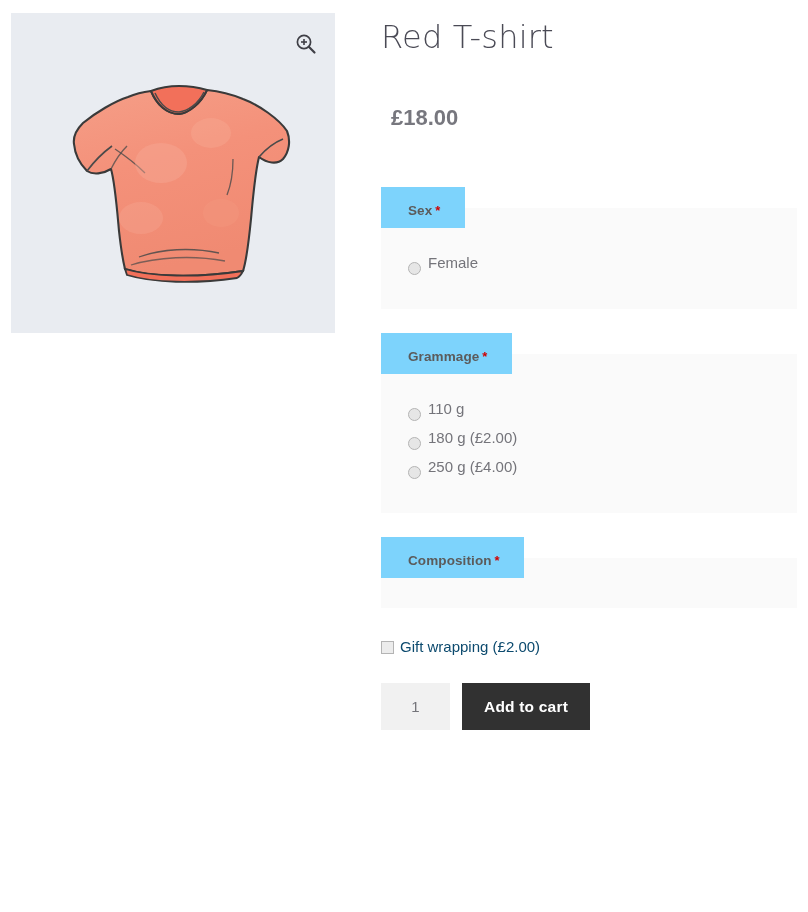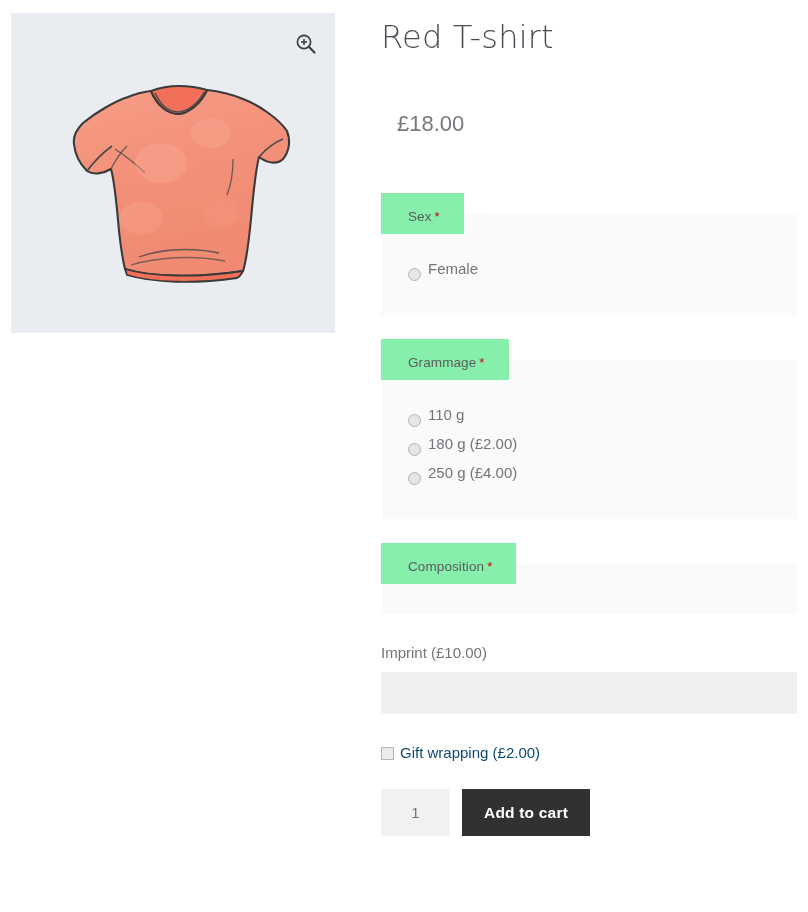--- a/index.html
+++ b/index.html
@@ -54,46 +54,46 @@
     padding: 14px 0 0 0;
     font-size: 32px;
     line-height: 46px;
     font-weight: 300;
     letter-spacing: 0.2px;
     color: #4a4a55;
     font-family: "DejaVu Sans", sans-serif;
     font-stretch: condensed;
   }
   #product-price {
-    margin: 16px;
+    margin: 10px;
     padding: 35px 0 0 0;
     font-size: 22px;
     line-height: 26px;
     color: #77777e;
-    font-weight: 400;
+    font-weight: 700;
   }
 
   #product-form {
     margin-top: 56px;
   }
 
   fieldset.option-group {
     border: 0;
     margin: 0 0 24px 0;
     padding: 0 0 30px 0;
     background: #fafafa;
     position: relative;
   }
   fieldset.option-group > legend {
     display: block;
     margin: 0;
     padding: 16px 24px 10px 27px;
-    background: #86efac;
+    background: #7dd3fc;
     font-size: 13.5px;
-    font-weight: normal;
+    font-weight: bold;
     color: #5b5b5b;
     letter-spacing: 0.1px;
   }
   legend .req-star {
     color: #d00000;
     font-size: 13px;
     padding-left: 3px;
   }
   .option-list {
     margin: 0;
@@ -297,24 +297,20 @@
               <span class="radio-mark"></span>
               <span class="option-label">250 g (£4.00)</span>
             </li>
           </ul>
         </fieldset>
         <fieldset class="option-group">
           <legend><span>Composition</span><span class="req-star">*</span></legend>
         </fieldset>
       </div>
 
-    <div id="imprint-block">
-      <label id="imprint-label">Imprint (£10.00)</label>
-      <input id="imprint-input" type="text" value="" style="">
-    </div>
 
     <div id="giftwrap-row">
       <span class="check-mark"></span>
       <span id="giftwrap-label">Gift wrapping (£2.00)</span>
     </div>
 
     <div id="cart-row">
       <input id="quantity-input" type="text" value="1" style="">
       <button id="add-to-cart-button" type="button">Add to cart</button>
     </div>

